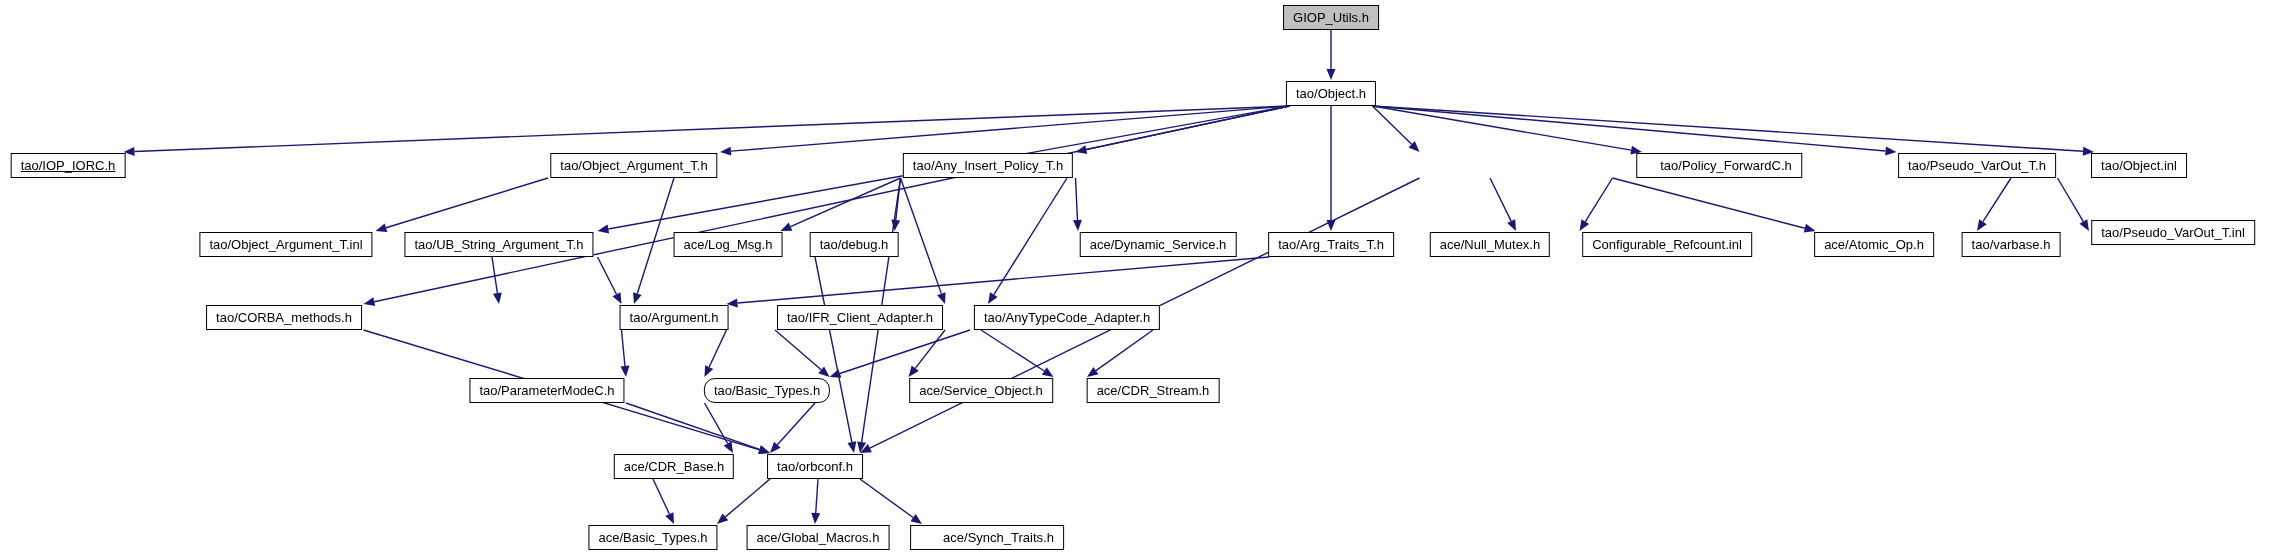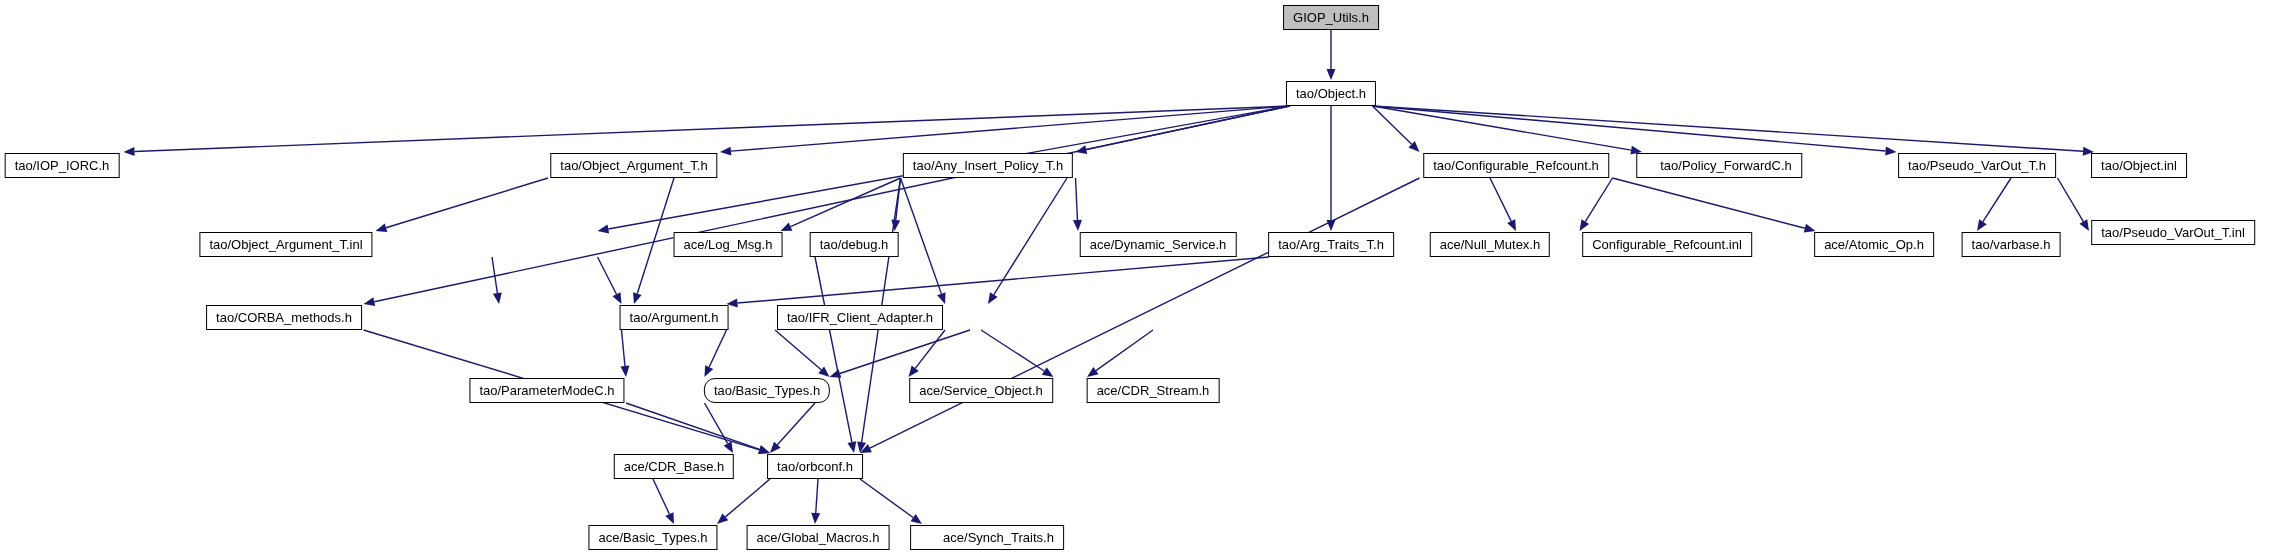--- a/index.html
+++ b/index.html
@@ -217,40 +217,41 @@
         <polygon points="815,524 811.2416759054067,512.7250277162203 820.2217423261163,513.3236988109344" fill="#191970"></polygon>
       </g>
       <g>
         <line x1="860" y1="479" x2="913.0976980660071" y2="517.5386518221019" stroke="#191970" stroke-width="1.4"></line>
         <polygon points="922,524 910.4544192659579,521.1805026132807 915.7409768660563,513.896801030923" fill="#191970"></polygon>
       </g>
     </svg>
 
 <div class="node highlight" style="left: 1331px; top: 5px;">GIOP_Utils.h</div>
     <div class="node" style="left: 1331px; top: 81px;">tao/Object.h</div>
-    <div class="node" style="left: 62px; top: 153px;">tao/IOP_IORC.h</div>
+    <div class="node" style="left: 68px; top: 153px; text-decoration: underline;">tao/IOP_IORC.h</div>
     <div class="node" style="left: 634px; top: 153px;">tao/Object_Argument_T.h</div>
     <div class="node" style="left: 988px; top: 153px;">tao/Any_Insert_Policy_T.h</div>
-    <div class="node" style="left: 1516px; top: 153px;">tao/Configurable_Refcount.h</div>
     <div class="node" style="left: 1719px; top: 153px; padding-left: 23px;">tao/Policy_ForwardC.h</div>
     <div class="node" style="left: 1977px; top: 153px;">tao/Pseudo_VarOut_T.h</div>
     <div class="node" style="left: 2139px; top: 153px;">tao/Object.inl</div>
     <div class="node" style="left: 286px; top: 232px;">tao/Object_Argument_T.inl</div>
+    <div class="node" style="left: 499px; top: 232px;">tao/UB_String_Argument_T.h</div>
     <div class="node" style="left: 728px; top: 232px;">ace/Log_Msg.h</div>
     <div class="node" style="left: 854px; top: 232px;">tao/debug.h</div>
     <div class="node" style="left: 1158px; top: 232px;">ace/Dynamic_Service.h</div>
     <div class="node" style="left: 1331px; top: 232px;">tao/Arg_Traits_T.h</div>
     <div class="node" style="left: 1490px; top: 232px;">ace/Null_Mutex.h</div>
     <div class="node" style="left: 1667px; top: 232px;">Configurable_Refcount.inl</div>
     <div class="node" style="left: 1874px; top: 232px;">ace/Atomic_Op.h</div>
     <div class="node" style="left: 2011px; top: 232px;">tao/varbase.h</div>
     <div class="node" style="left: 2173px; top: 220px;">tao/Pseudo_VarOut_T.inl</div>
     <div class="node" style="left: 284px; top: 305px;">tao/CORBA_methods.h</div>
     <div class="node" style="left: 674px; top: 305px;">tao/Argument.h</div>
     <div class="node" style="left: 860px; top: 305px;">tao/IFR_Client_Adapter.h</div>
+    <div class="node" style="left: 1067px; top: 305px;">tao/AnyTypeCode_Adapter.h</div>
     <div class="node" style="left: 547px; top: 378px;">tao/ParameterModeC.h</div>
     <div class="node" style="left: 767px; top: 378px; border-radius: 11px;">tao/Basic_Types.h</div>
     <div class="node" style="left: 981px; top: 378px;">ace/Service_Object.h</div>
     <div class="node" style="left: 1153px; top: 378px;">ace/CDR_Stream.h</div>
     <div class="node" style="left: 674px; top: 454px;">ace/CDR_Base.h</div>
     <div class="node" style="left: 815px; top: 454px;">tao/orbconf.h</div>
     <div class="node" style="left: 653px; top: 525px;">ace/Basic_Types.h</div>
     <div class="node" style="left: 818px; top: 525px;">ace/Global_Macros.h</div>
     <div class="node" style="left: 987px; top: 525px; padding-left: 32px;">ace/Synch_Traits.h</div>
   </div>

